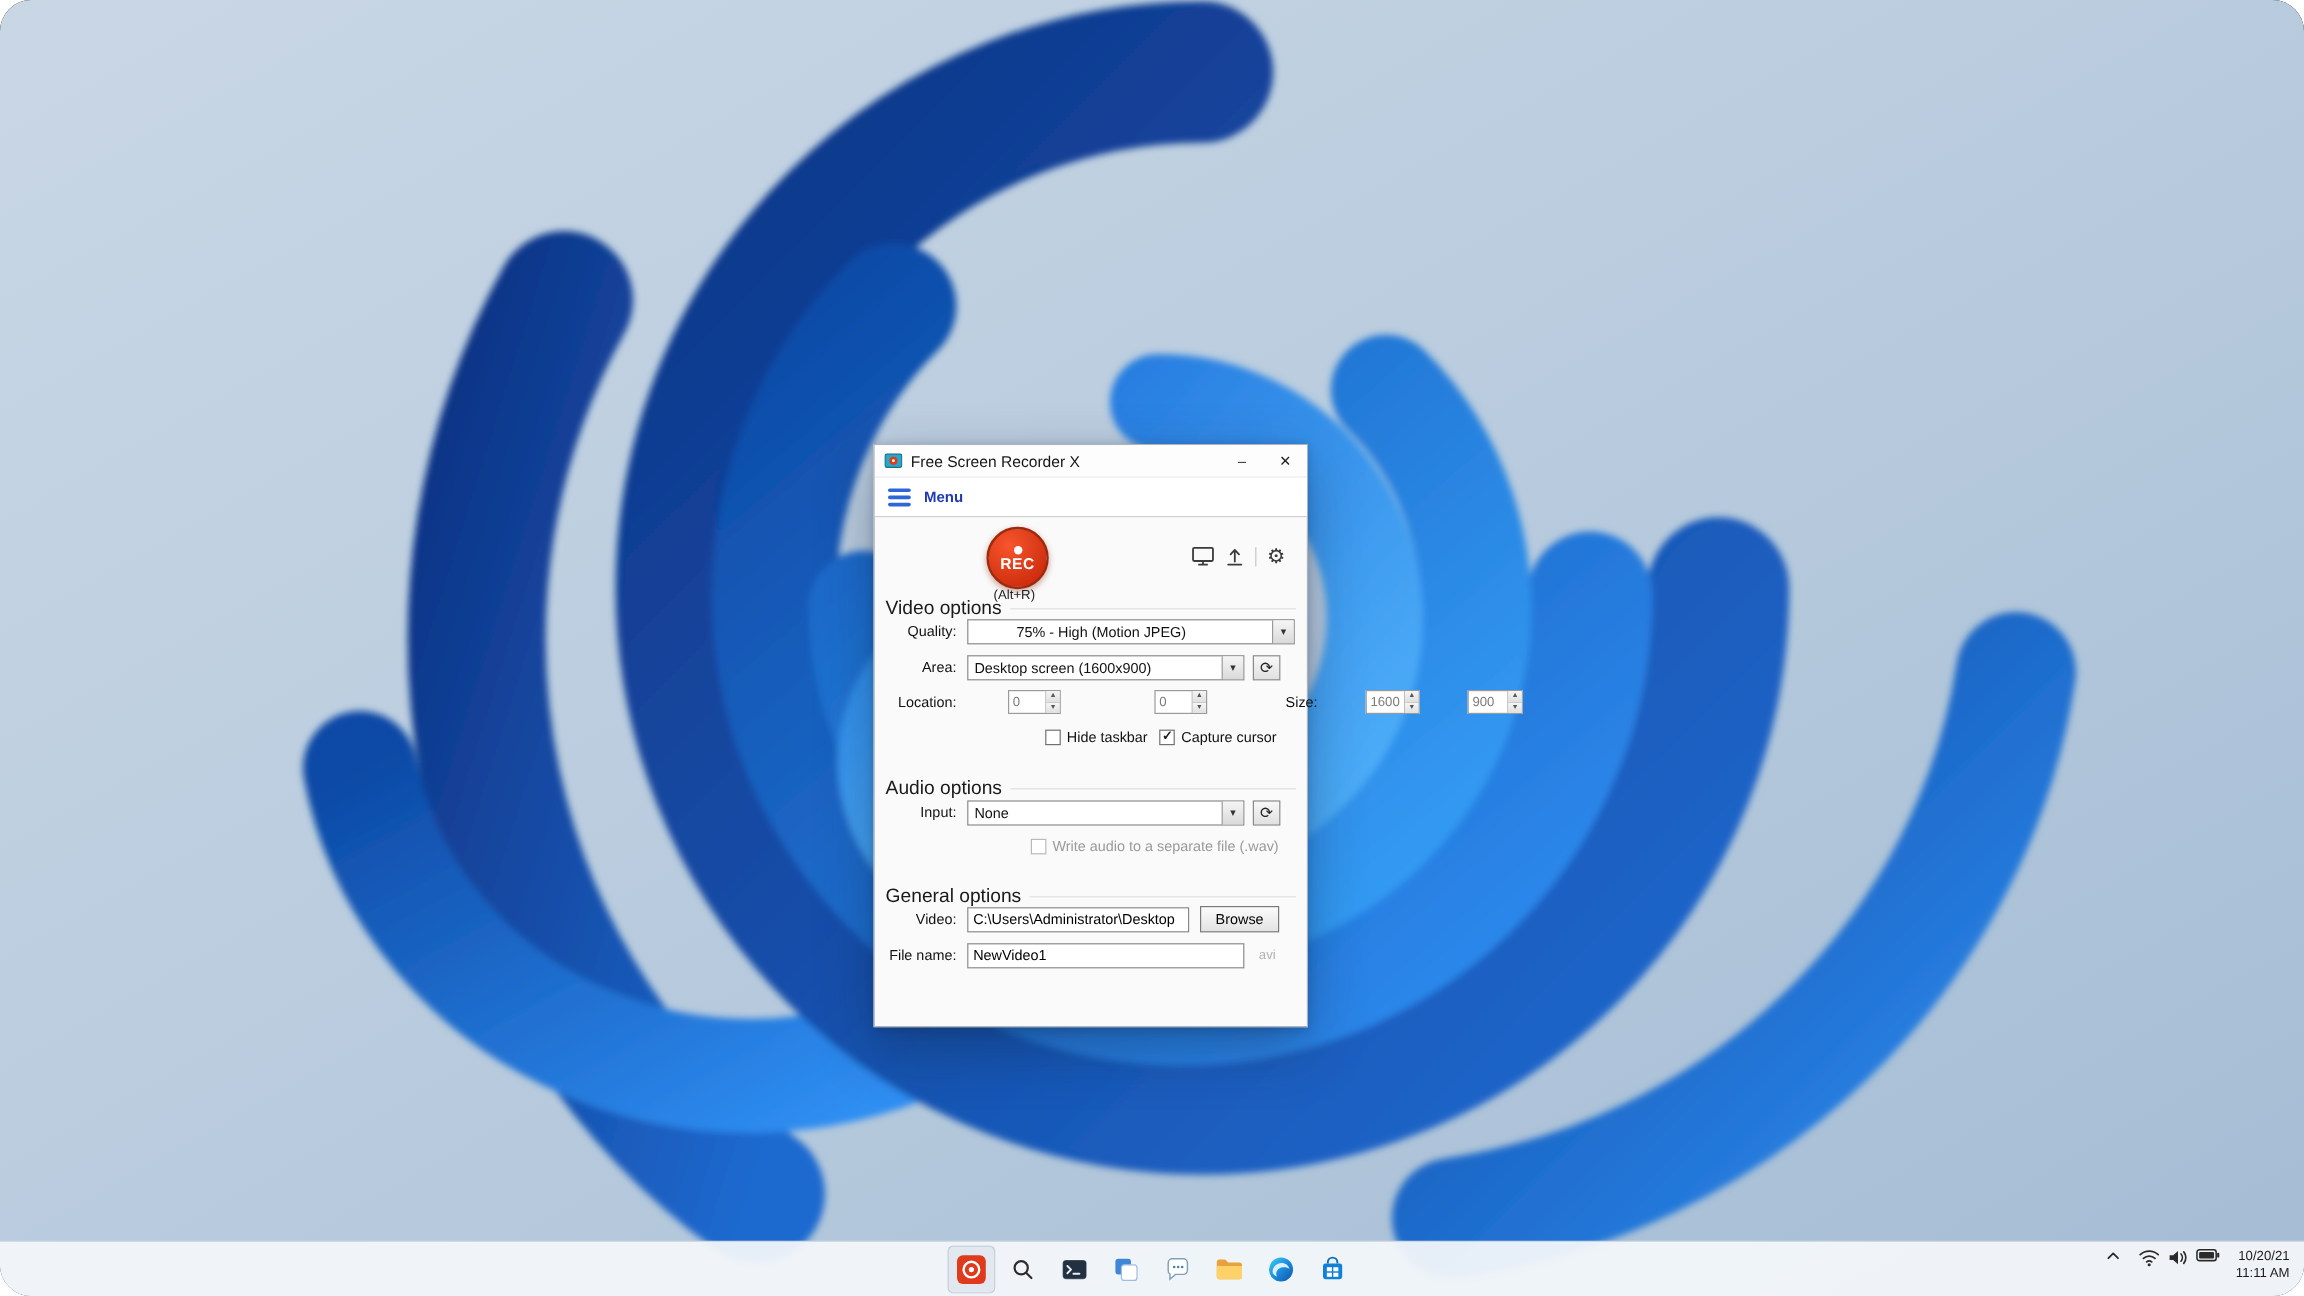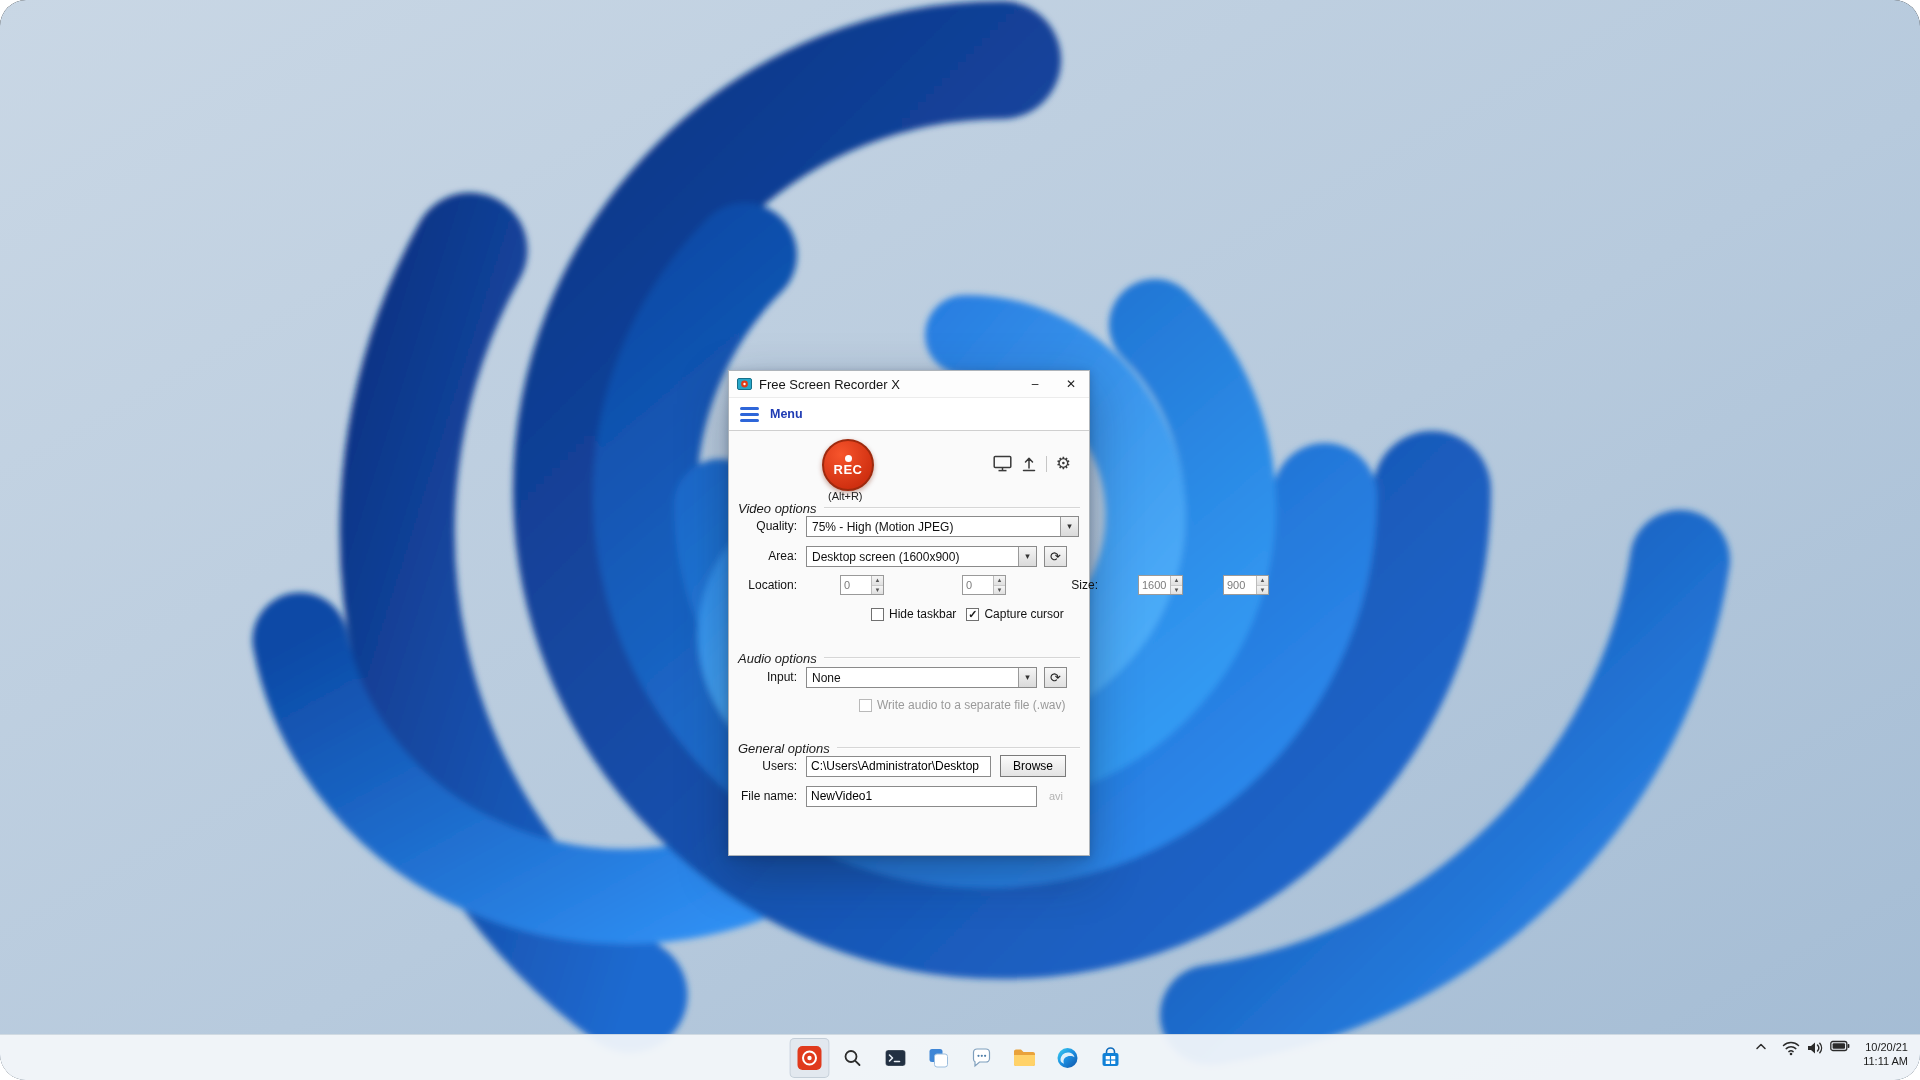--- a/index.html
+++ b/index.html
@@ -38,37 +38,37 @@
              box-shadow:0 2px 5px rgba(120,30,5,.4); }
   .rec-dot { width:7px; height:7px; border-radius:50%; background:#fff; margin-bottom:1px; }
   .rec-text { font-weight:bold; font-size:13px; letter-spacing:.5px; line-height:1; }
   .hotkey { position:absolute; left:99px; top:59px; font-size:11px; color:#222; }
   .tools { position:absolute; right:18px; top:24px; display:flex; align-items:center; gap:9px; }
   .tool-ic { display:flex; align-items:center; justify-content:center; cursor:pointer; }
   .tool-sep { width:1px; height:16px; background:#c6c6c6; }
   .gear-glyph { font-size:17px; color:#3a3a3a; line-height:1; }
 
   .ghead { display:flex; align-items:center; gap:7px; margin:0 9px; height:14px; }
-  .glabel { font-size:13px; color:#1a1a1a; white-space:nowrap;font-style:italic; }
+  .glabel { font-size:16px; color:#1a1a1a; white-space:nowrap; }
   .gline { flex:1; height:2px; border-top:1px solid #d6d6d6; border-bottom:1px solid #fdfdfd; }
   .ghead.audio { margin-top:29px; }
   .ghead.general { margin-top:28px; }
 
   .frow { display:flex; align-items:center; height:22px; margin:8px 10px 0 6px; }
   .frow.first { margin-top:0; }
   .frow.m7 { margin-top:7px;gap:34px; }
   .flabel { width:62px; text-align:right; margin-right:9px; font-size:12px; color:#111; flex:none; }
 
   .combo { display:flex; height:21px; border:1px solid #8a8a8a; background:#fff; align-items:stretch; cursor:pointer; }
   .combo .ctext { flex:1; padding:3px 5px 0; font-size:12px; white-space:nowrap; overflow:hidden; }
   .combo .cbtn { width:18px; border-left:1px solid #9a9a9a;
                  background:linear-gradient(#f5f5f5,#dadada);
                  display:flex; align-items:center; justify-content:center;
                  font-size:9px; color:#333; }
-  .combo.full { width:297px; }
+  .combo.full { width:297px;padding-left:35px; }
   .combo.short { width:231px; }
   .iconbtn { width:23px; height:21px; margin-left:7px; border:1px solid #8a8a8a;
              background:linear-gradient(#f8f8f8,#e0e0e0); display:flex; align-items:center;
              justify-content:center; font-size:13px; color:#222; cursor:pointer; }
 
   .spin { display:flex; width:44px; height:20px; border:1px solid #9a9a9a; background:#fff; }
   .spin input { flex:1; min-width:0; border:0; outline:0; font-size:11px; color:#7c7c7c;
                 padding:0 3px; background:transparent; font-family:inherit; }
   .spin .arrows { width:12px; display:flex; flex-direction:column; border-left:1px solid #bcbcbc; }
   .spin .arrows span { flex:1; display:flex; align-items:center; justify-content:center;
@@ -300,21 +300,21 @@
         <span class="cb disabled ml-wav"></span>
         <span class="cblabel disabled">Write audio to a separate file (.wav)</span>
       </div>
 
       <div class="ghead general">
         <span class="glabel">General options</span>
         <span class="gline"></span>
       </div>
 
       <div class="frow first">
-        <span class="flabel">Users:</span>
+        <span class="flabel">Video:</span>
         <input class="tinput folder" value="C:\Users\Administrator\Desktop" style="">
         <button class="btn">Browse</button>
       </div>
 
       <div class="frow">
         <span class="flabel">File name:</span>
         <input class="tinput fname" value="NewVideo1" style="">
         <span class="ext-hint">avi</span>
       </div>
 

